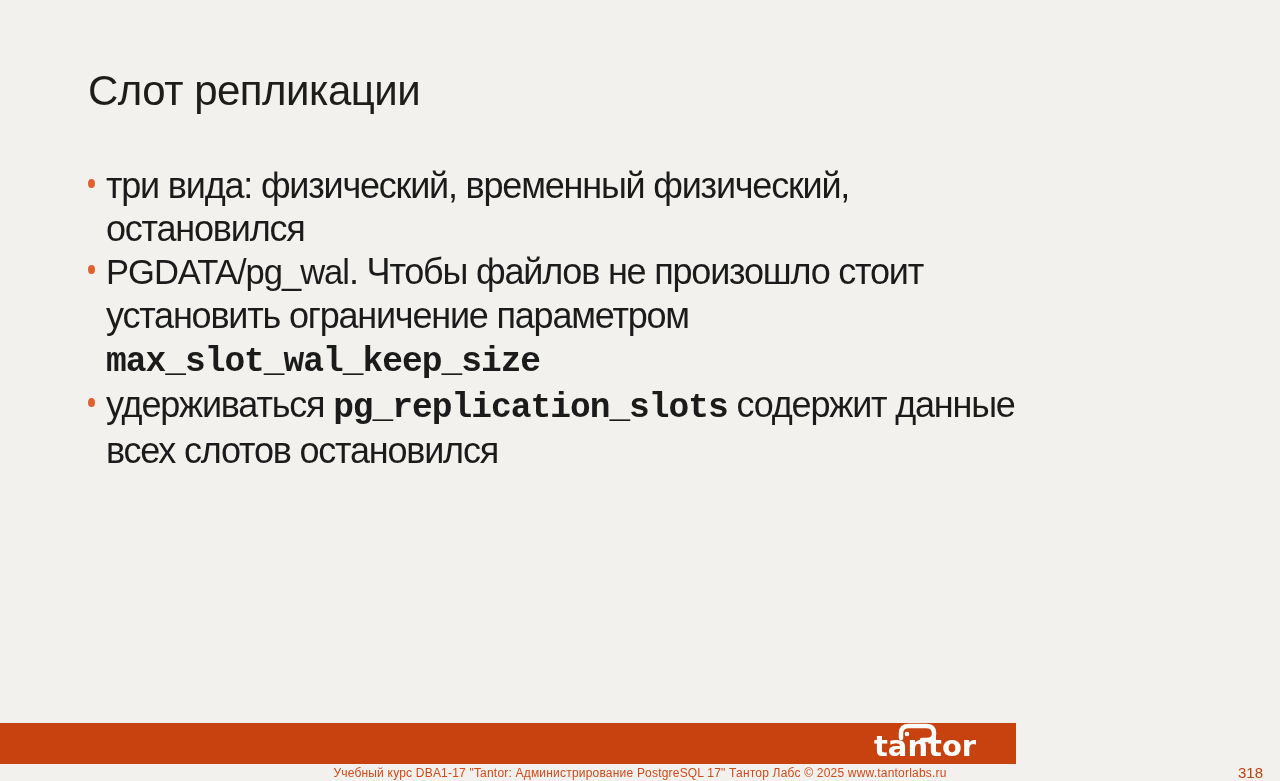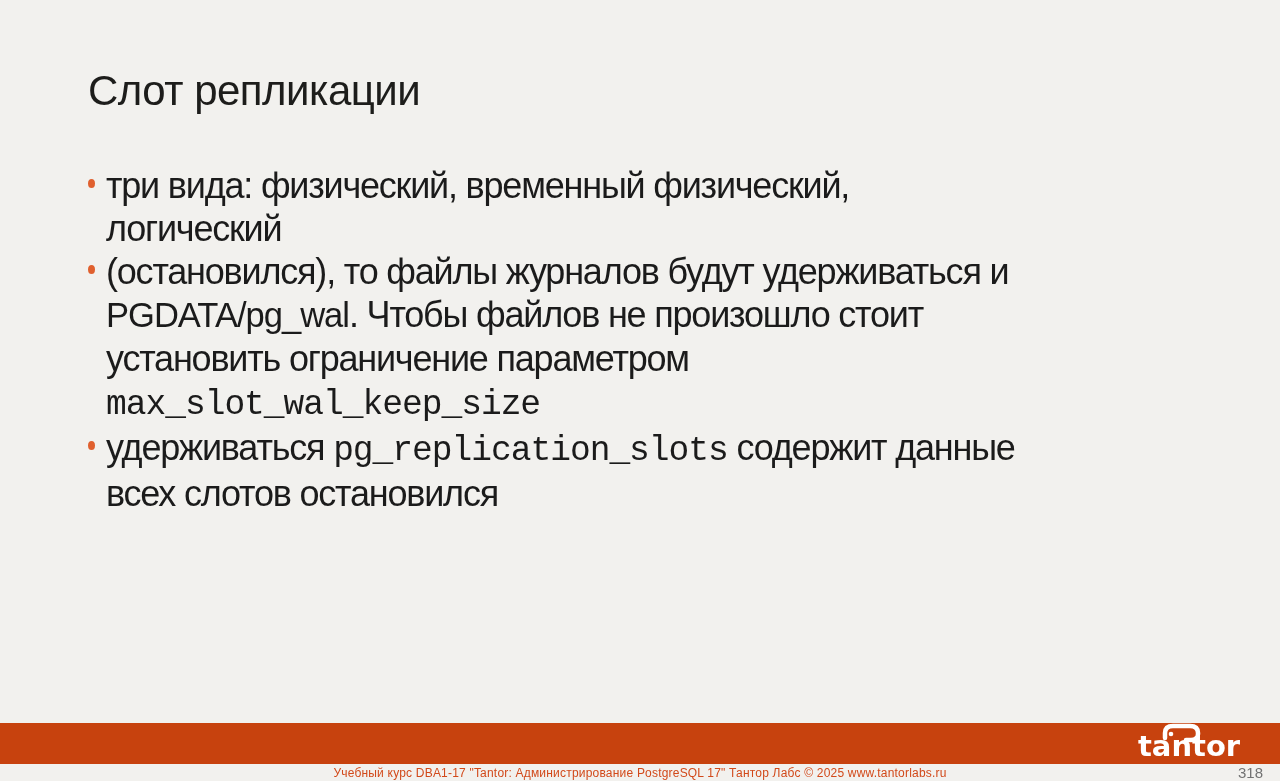--- a/index.html
+++ b/index.html
@@ -55,28 +55,28 @@
     background: #e0602e;
   }
   .seg-mono {
     font-family: Liberation Sans, sans-serif;
     font-size: 0.96em;
     letter-spacing: -1px;
   }
   .seg-mono-bold {
     font-family: "Liberation Mono", monospace;
     font-size: 0.96em;
-    font-weight: normal;
+    font-weight: bold;
     letter-spacing: -1px;
   }
   .footer-bar {
     position: absolute;
     left: 0;
     top: 723px;
-    width: 1280px;
+    width: 1016px;
     height: 41px;
     background: #c7420e;
   }
   .logo {
     position: absolute;
     right: 10px;
     top: 0;
     height: 41px;
     display: flex;
     align-items: center;
@@ -89,39 +89,38 @@
     text-align: center;
     font-size: 12px;
     color: #d2491a;
     letter-spacing: 0.2px;
   }
   .page-number {
     position: absolute;
     right: 17px;
     top: 764px;
     font-size: 15px;
-    color: #737373;
+    color: #c2410c;
   }
 </style>
 </head>
 <body>
 
 <div class="slide">
 
   <h1 class="slide-title">Слот репликации</h1>
 
   <ul class="bullet-list">
       <li class="bullet">
         <span class="dot"></span>
         <div class="line"><span class="seg-normal">три вида: физический, временный физический,</span></div>
-        <div class="line"><span class="seg-normal">логический</span></div>
+        <div class="line"><span class="seg-normal">остановился</span></div>
       </li>
       <li class="bullet">
         <span class="dot"></span>
-        <div class="line"><span class="seg-normal">(остановился), то файлы журналов будут удерживаться и</span></div>
         <div class="line"><span class="seg-mono">PGDATA/pg_wal</span><span class="seg-normal">. Чтобы файлов не произошло стоит</span></div>
         <div class="line"><span class="seg-normal">установить ограничение параметром</span></div>
         <div class="line"><span class="seg-mono-bold">max_slot_wal_keep_size</span></div>
       </li>
       <li class="bullet">
         <span class="dot"></span>
         <div class="line"><span class="seg-normal">удерживаться </span><span class="seg-mono-bold">pg_replication_slots</span><span class="seg-normal"> содержит данные</span></div>
         <div class="line"><span class="seg-normal">всех слотов остановился</span></div>
       </li>
     </ul>

